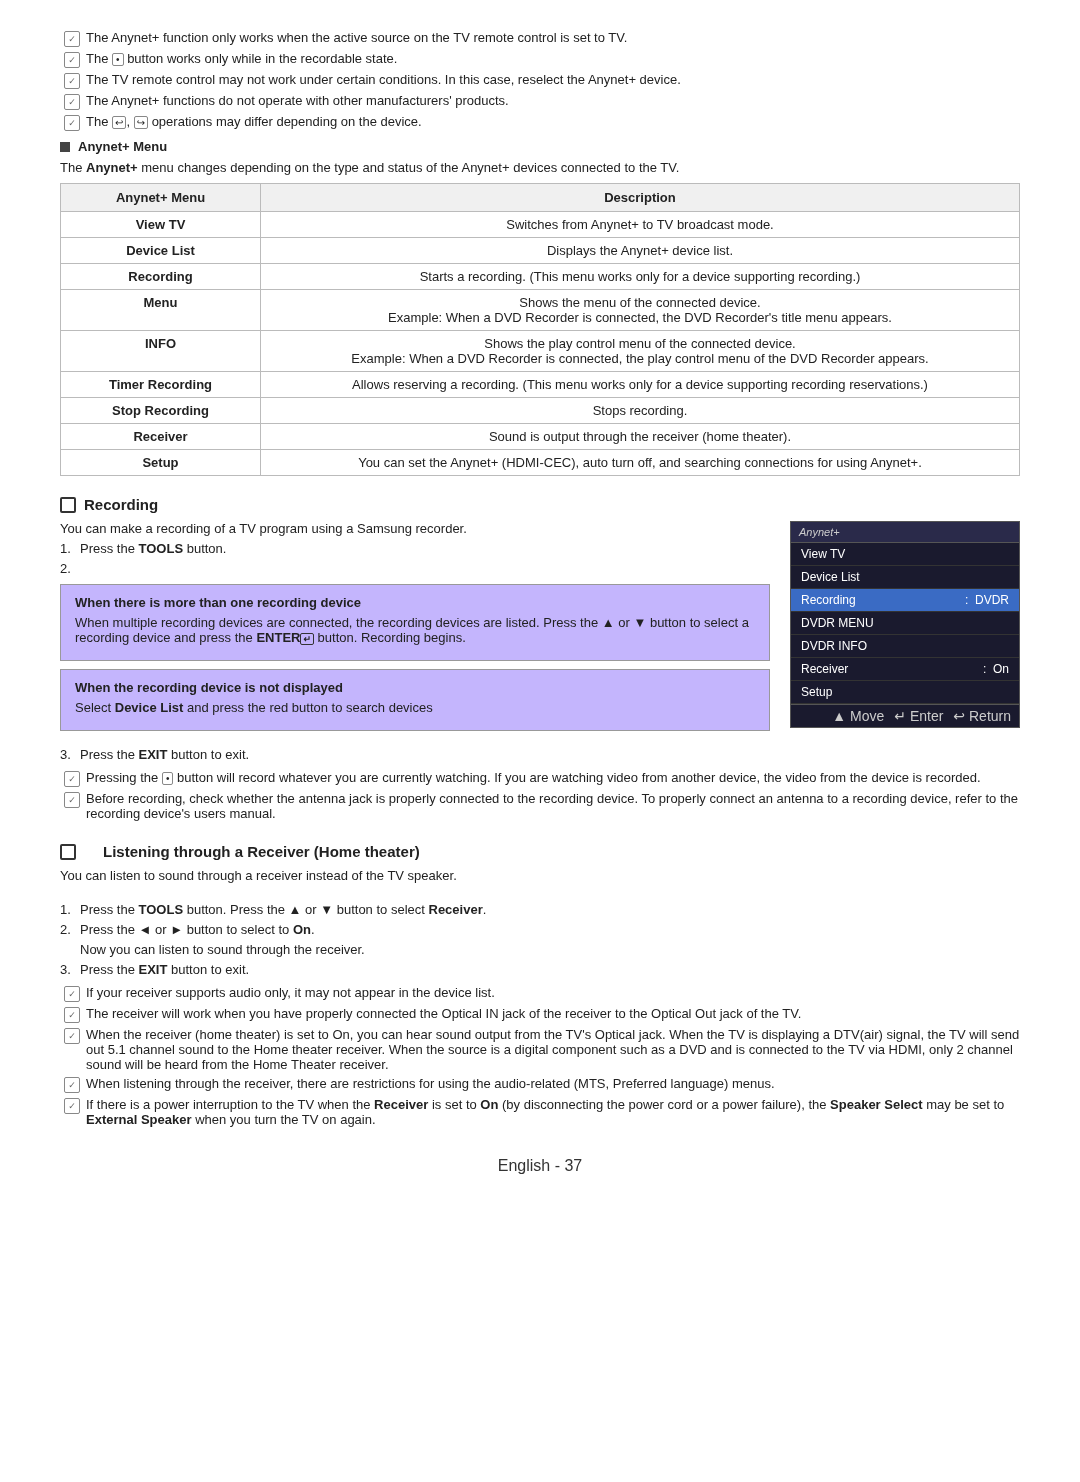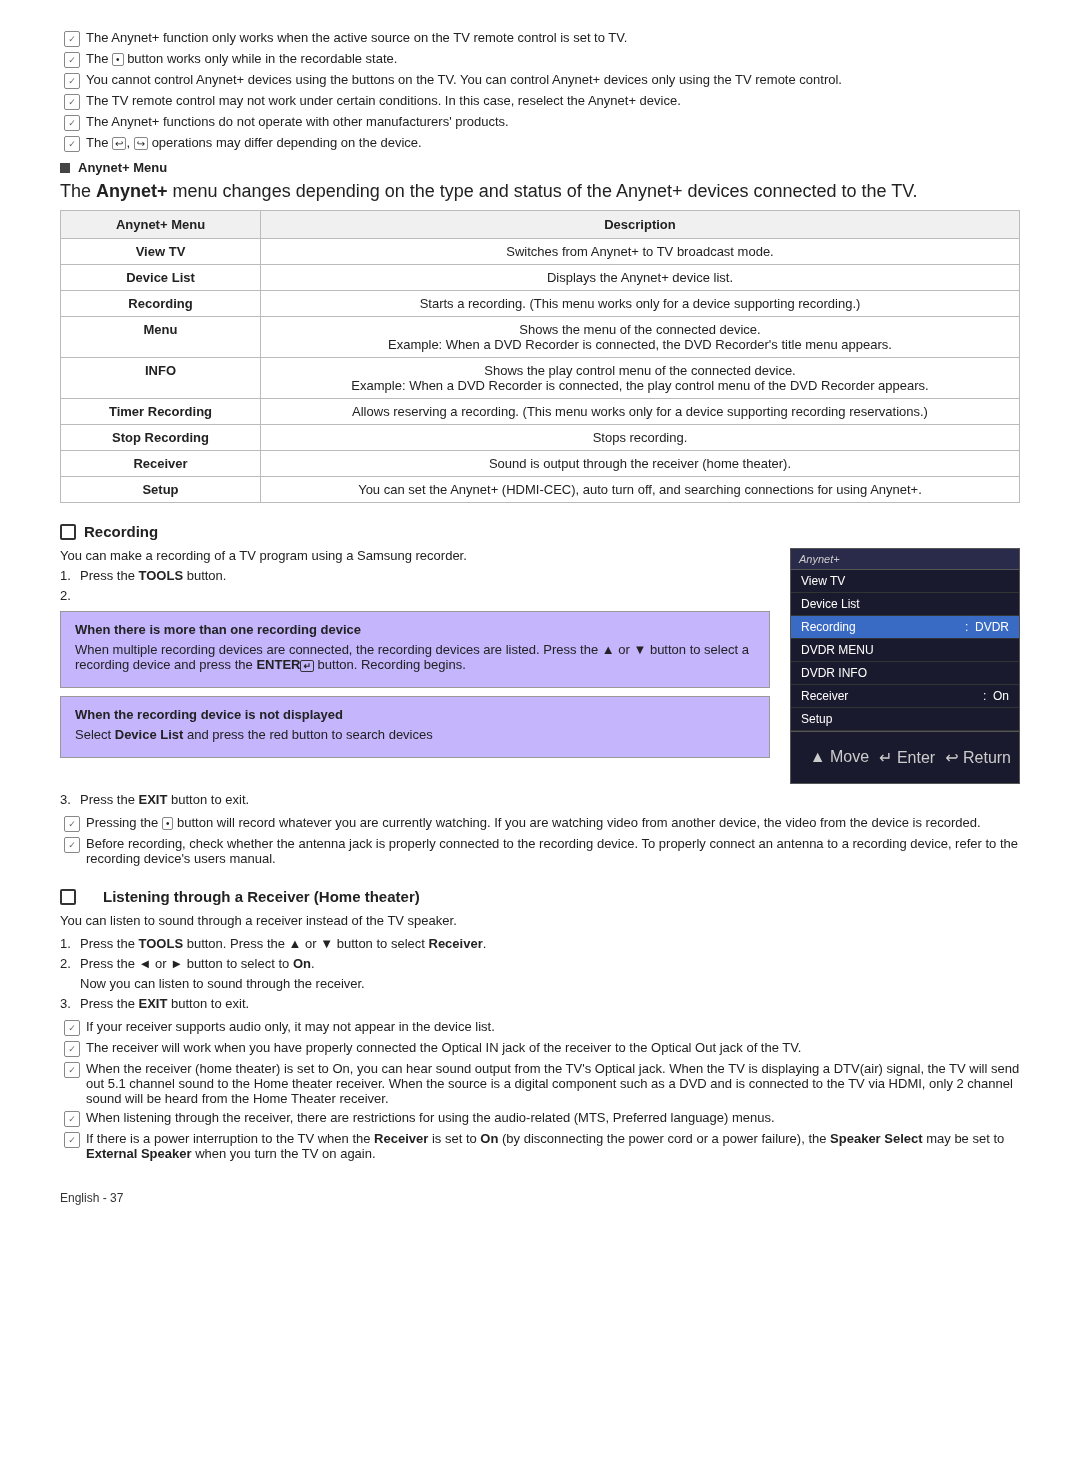--- a/index.html
+++ b/index.html
@@ -55,21 +55,21 @@
       margin-right: 8px;
       flex-shrink: 0;
     }
     .section-header span {
       font-weight: bold;
       font-size: 13px;
     }
 
     .anynet-desc {
       margin-bottom: 8px;
-      font-size: 18px;
+      font-size: 13px;
     }
 
     
     .menu-table {
       width: 100%;
       border-collapse: collapse;
       margin-bottom: 20px;
       font-size: 13px;
     }
     .menu-table th {
@@ -175,61 +175,58 @@
       justify-content: space-between;
       border-bottom: 1px solid #333;
       font-size: 12px;
     }
     .anynet-panel-item.highlighted {
       background: #3a6bc4;
     }
     .anynet-panel-footer {
       display: flex;
       justify-content: flex-end;
-      padding: 16px 8px;
-      font-size: 16px;
+      padding: 3px 8px;
+      font-size: 14px;
       color: #ccc;
       gap: 10px;
       border-top: 1px solid #555;
     }
 
     .info-box {
       border: 1px solid #999;
       background: #c4b5fd;
       padding: 10px 14px;
       margin: 8px 0;
     }
     .info-box-title {
       font-weight: bold;
       margin-bottom: 5px;
       font-size: 13px;
     }
     .page-footer {
+      text-align: center;
       margin-top: 30px;
-      font-size: 12px;
+      font-size: 16px;
       color: #333;
     }
 
     p { margin-bottom: 5px; }
   </style>
 </head>
 <body>
 
 <ul class="bullet-list">
   <li>
     <span class="bullet-icon"></span>
     <span>The Anynet+ function only works when the active source on the TV remote control is set to TV.</span>
   </li>
   <li>
     <span class="bullet-icon"></span>
     <span>The <span style="display:inline-block;border:1px solid #888;padding:0 3px;font-size:10px;border-radius:2px;">•</span> button works only while in the recordable state.</span>
-  </li>
-  <li>
-    <span class="bullet-icon"></span>
-    <span>You cannot control Anynet+ devices using the buttons on the TV. You can control Anynet+ devices only using the TV remote control.</span>
   </li>
   <li>
     <span class="bullet-icon"></span>
     <span>The TV remote control may not work under certain conditions. In this case, reselect the Anynet+ device.</span>
   </li>
   <li>
     <span class="bullet-icon"></span>
     <span>The Anynet+ functions do not operate with other manufacturers' products.</span>
   </li>
   <li>
@@ -383,21 +380,21 @@
     <span class="bullet-icon"></span>
     <span>Before recording, check whether the antenna jack is properly connected to the recording device. To properly connect an antenna to a recording device, refer to the recording device's users manual.</span>
   </li>
 </ul>
 
 <div class="section-title" style="margin-top:22px;gap:19px;">
   <span class="checkbox-icon"></span>
   <span>Listening through a Receiver (Home theater)</span>
 </div>
 
-<p style="margin-bottom:8px;">You can listen to sound through a receiver instead of the TV speaker.</p>
+<p style="margin-bottom:19px;">You can listen to sound through a receiver instead of the TV speaker.</p>
 
 <ul class="numbered-list">
   <li>
     <span class="num">1.</span>
     <span>Press the <strong>TOOLS</strong> button. Press the ▲ or ▼ button to select <strong>Receiver</strong>.</span>
   </li>
   <li>
     <span class="num">2.</span>
     <span>Press the ◄ or ► button to select to <strong>On</strong>.</span>
   </li>

